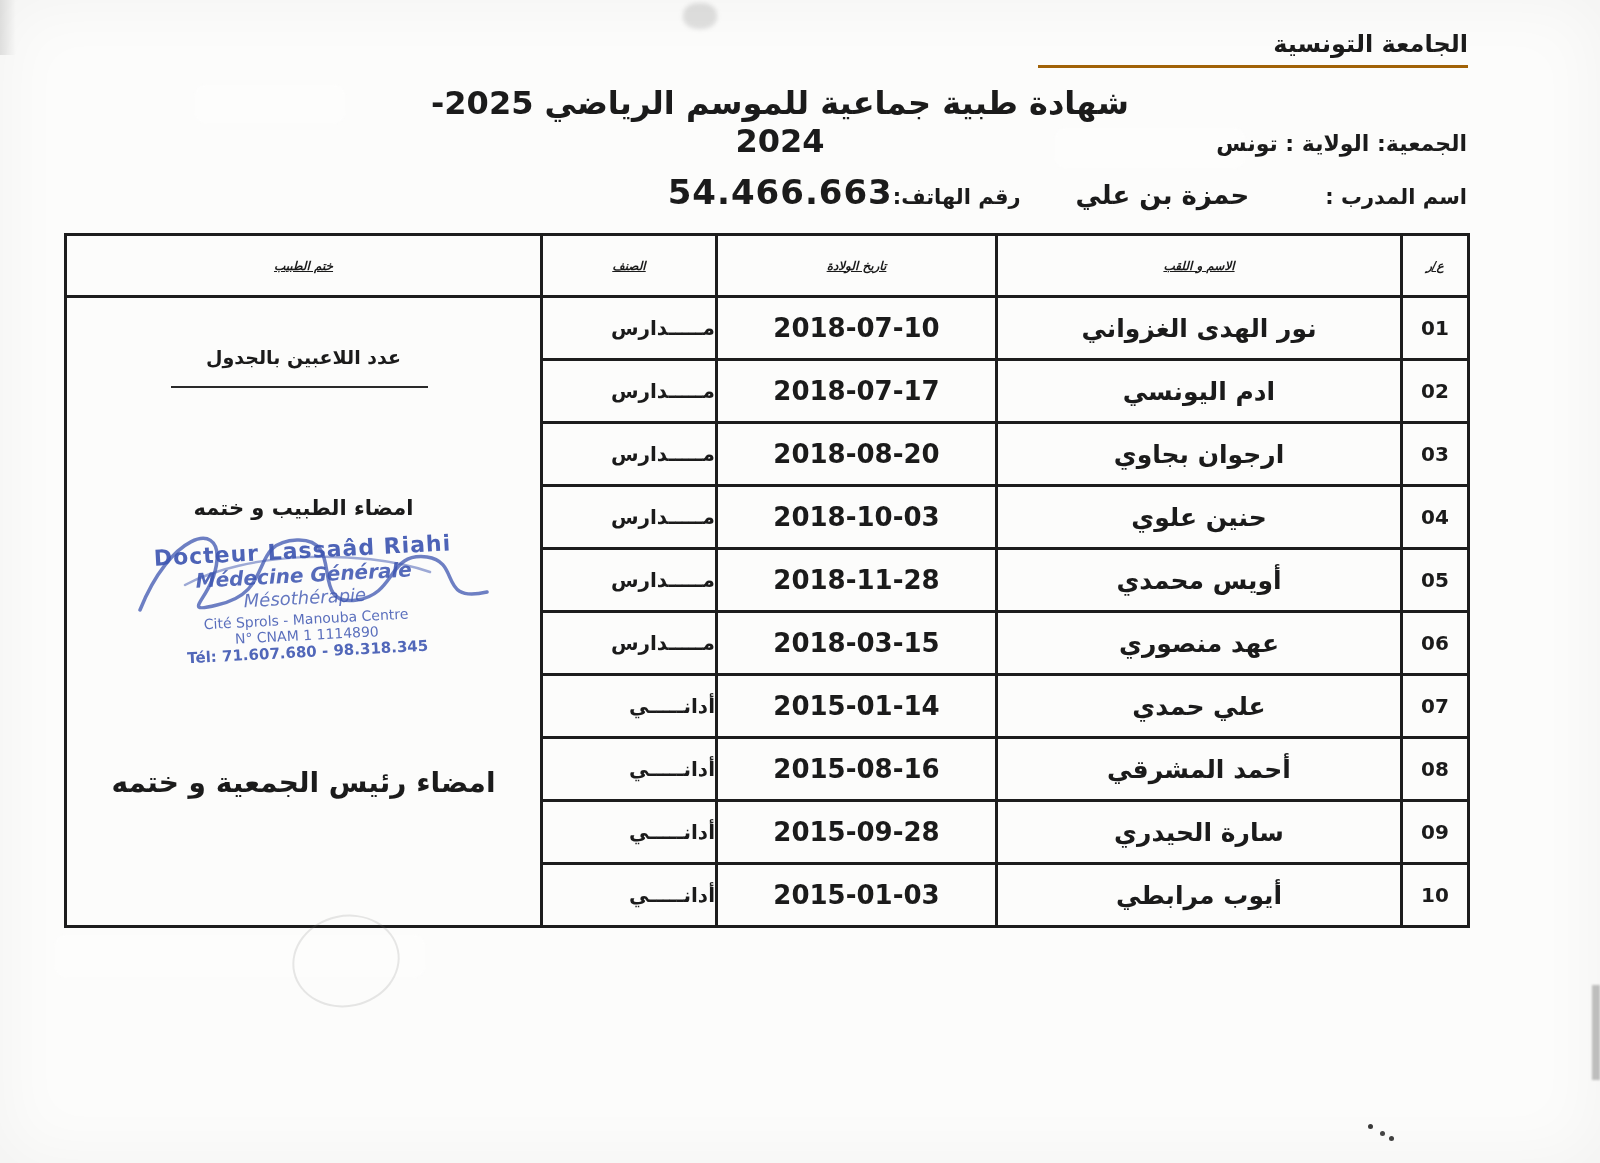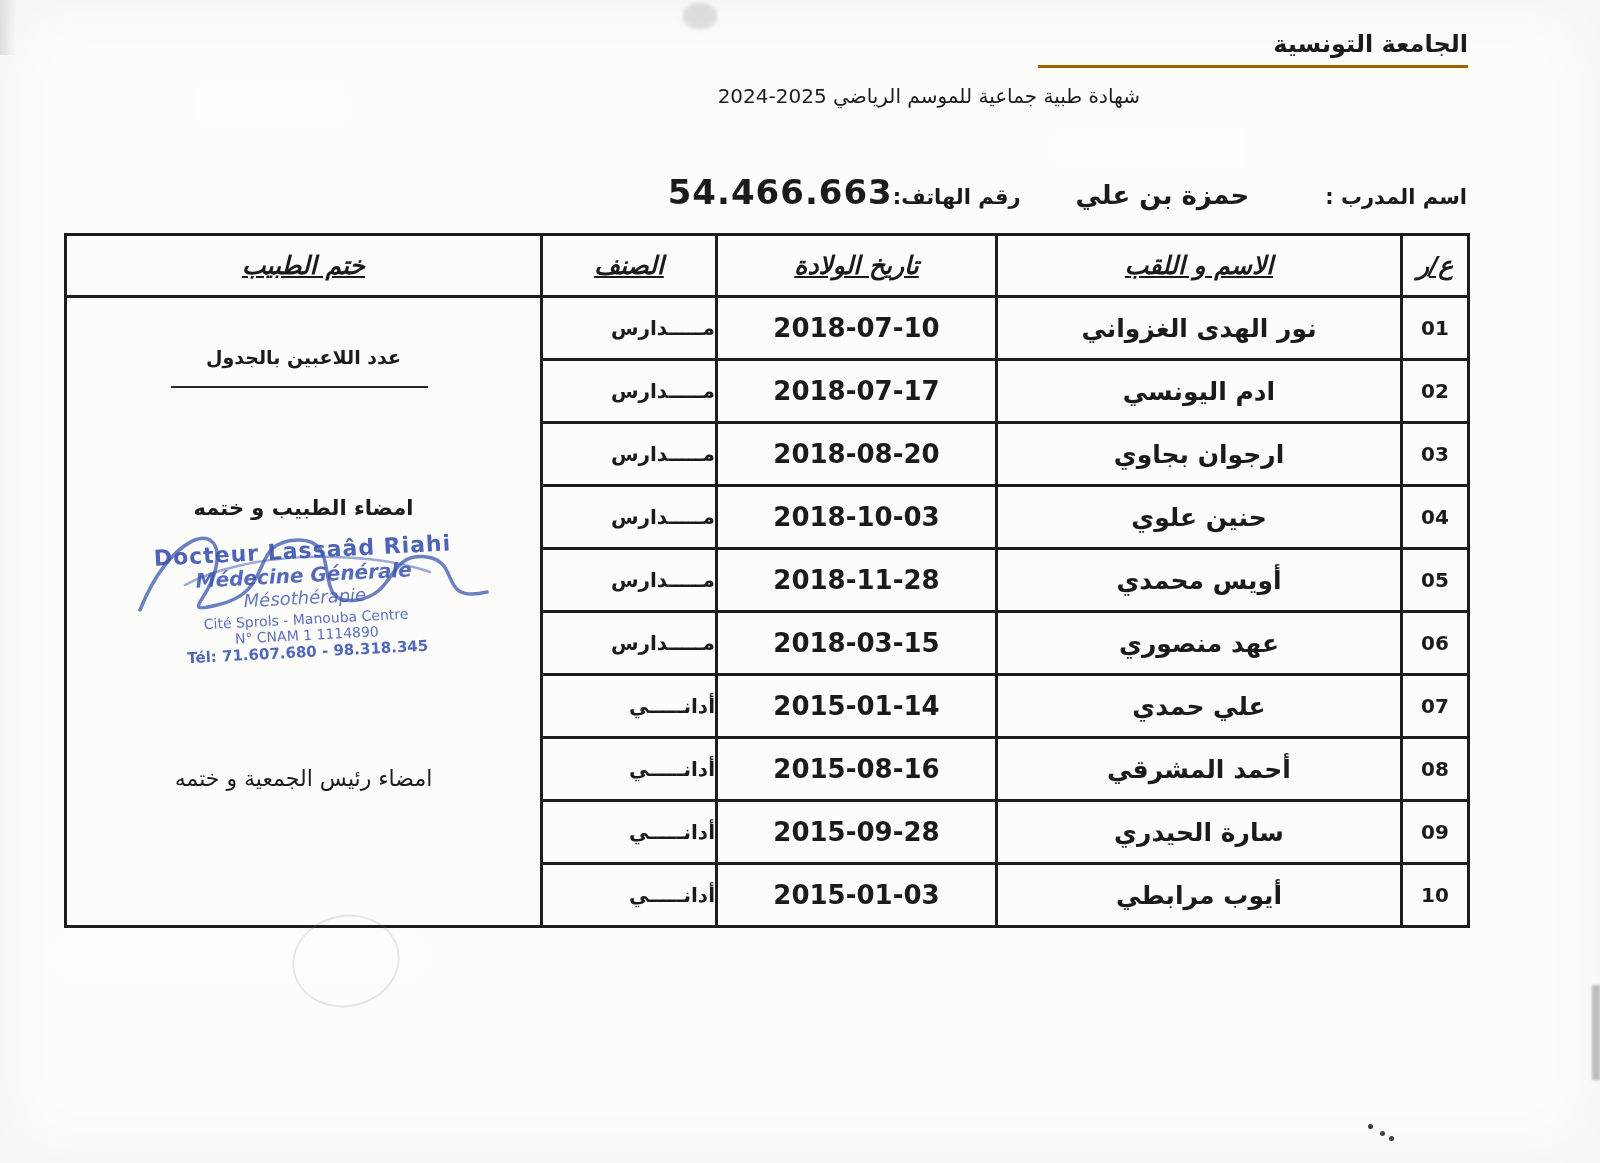--- a/index.html
+++ b/index.html
@@ -16,22 +16,22 @@
 
   
   .org-title {
     position:absolute; top:30px; left:1038px; width:430px;
     direction:rtl; text-align:right;
     font-weight:bold; font-size:24px;
     border-bottom:3px solid #a16207; padding-bottom:7px;
   }
   .doc-title {
     position:absolute; top:84px; left:420px; width:720px;
-    direction:rtl; text-align:right;
-    font-weight:normal; font-size:20px;
+    direction:rtl; text-align:center;
+    font-weight:bold; font-size:32px;
   }
   .assoc-line {
     position:absolute; top:131px; left:1067px; width:400px;
     direction:rtl; text-align:right;
     font-weight:bold; font-size:22px;
   }
   .coach-line {
     position:absolute; top:172px; left:540px; width:927px;
     direction:rtl; display:flex; align-items:baseline;
     font-weight:bold; white-space:nowrap;
@@ -42,21 +42,21 @@
   .phone-number { font-size:34px; margin-inline-start:110px; letter-spacing:1px; direction:ltr; unicode-bidi:embed; }
 
   
   table.cert-table {
     position:absolute; top:233px; left:64px;
     border-collapse:collapse; direction:rtl; table-layout:fixed;
     width:1403px;
   }
   .cert-table th, .cert-table td { border:3px solid #1d1d1d; padding:0; }
   .cert-table th {
-    height:62px; font-size:25px; font-weight:bold; font-style:italic;
+    height:62px; font-size:12px; font-weight:bold; font-style:italic;
     text-decoration:underline; text-align:center; vertical-align:middle;
   }
   .cert-table td.row-cell { height:63px; vertical-align:middle; }
   .num-cell  { font-size:20px; font-weight:bold; text-align:center; }
   .name-cell { font-size:25px; font-weight:bold; text-align:center;margin-top:12px; }
   .dob-cell  { font-size:26px; font-weight:bold; text-align:center; direction:ltr; }
   .cat-cell  { font-size:20px; font-weight:bold; text-align:right; }
 
   
   .stamp-cell { position:relative; vertical-align:top; }
@@ -80,21 +80,21 @@
   }
   .stamp-l1 { font-size:22px; font-weight:bold; letter-spacing:1px; opacity:.92; }
   .stamp-l2 { font-size:20px; font-weight:bold; font-style:italic; opacity:.88; }
   .stamp-l3 { font-size:18px; font-style:italic; opacity:.8; }
   .stamp-l4 { font-size:14px; margin-top:3px; opacity:.85; }
   .stamp-l5 { font-size:14px; opacity:.85; }
   .stamp-l6 { font-size:15px; font-weight:bold; opacity:.9; }
   .signature-svg { position:absolute; top:212px; left:28px; width:420px; height:135px; pointer-events:none; }
   .president-label {
     position:absolute; top:468px; left:0; width:100%;
-    direction:rtl; text-align:center; font-weight:normal; font-size:22px;
+    direction:rtl; text-align:center; font-weight:bold; font-size:28px;
   }
 
   
   .ghost-circle {
     position:absolute; top:915px; left:292px; width:108px; height:92px;
     border:2px solid rgba(110,110,110,0.16); border-radius:50%;
     transform:rotate(-12deg);
   }
   .redaction { position:absolute; background:#fdfdfc; border-radius:10px; filter:blur(1px); }
   .blob1 { top:85px;  left:195px;  width:150px; height:38px; }
@@ -125,20 +125,21 @@
   <div class="redaction blob1"></div>
   <div class="redaction blob2"></div>
   <div class="redaction blob3"></div>
   <div class="artifact-top"></div>
   <div class="artifact-corner"></div>
   <div class="artifact-right-edge"></div>
   <div class="artifact-dots"></div>
 
   <div class="org-title">الجامعة التونسية</div>
   <div class="doc-title">شهادة طبية جماعية للموسم الرياضي 2025-2024</div>
+  <div class="assoc-line">الجمعية: الولاية : تونس</div>
 
   <div class="coach-line">
     <span class="coach-label">اسم المدرب :</span>
     <span class="coach-name">حمزة بن علي</span>
     <span class="phone-label">رقم الهاتف:</span>
     <span class="phone-number">54.466.663</span>
   </div>
 
   <table class="cert-table">
     <colgroup>

